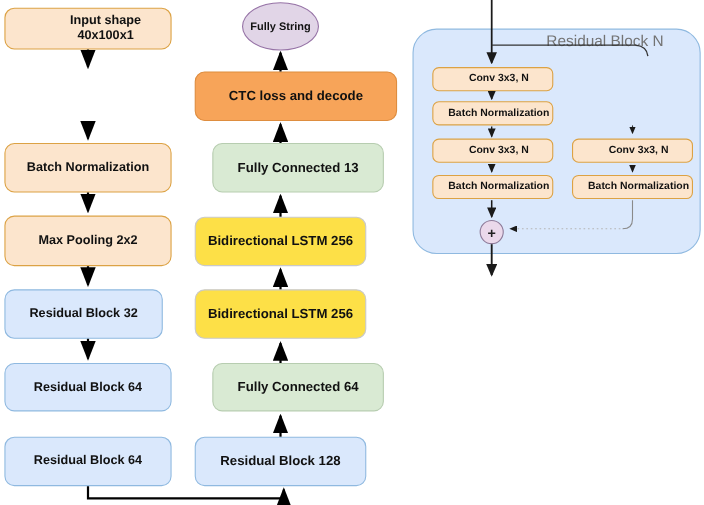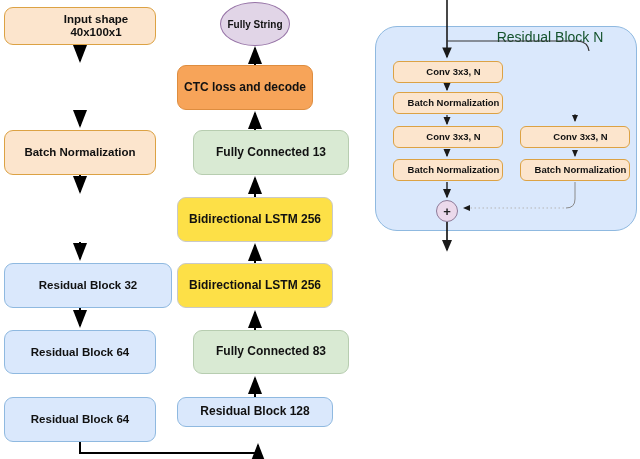--- a/index.html
+++ b/index.html
@@ -12,45 +12,46 @@
   .c-orange{background:#F7A459;border-color:#DE8D3F;}
   .c-blue{background:#DAE8FC;border-color:#8FB9E0;}
   .c-green{background:#D9EAD3;border-color:#B7CDB0;margin-left:16px;}
   .c-gray{background:#fde047;border-color:#C9C9C9;}
   .terminal{position:absolute;display:flex;align-items:center;justify-content:center;
         background:#E1D5E7;border:1px solid #9673A6;border-radius:50%;
         font-weight:bold;font-size:10px;color:#111;}
   .res-container{position:absolute;left:375px;top:26px;width:262px;height:205px;
         background:#DAE8FC;border:1px solid #8FB9E0;border-radius:22px;box-sizing:border-box;}
   .res-title{position:absolute;left:470px;top:29px;width:160px;text-align:center;
-        font-size:14px;color:#14532d;font-weight:normal;}
+        font-size:14px;color:#737373;font-weight:normal;}
   .small-node{border-radius:6px;font-size:9.5px;padding-left:11px;}
   .merge{position:absolute;left:436px;top:200px;width:22px;height:22px;border-radius:50%;
         background:#EBD9EB;border:1px solid #8e7b99;display:flex;align-items:center;
         justify-content:center;font-size:13px;font-weight:bold;color:#222;box-sizing:border-box;}
   svg.overlay{position:absolute;left:0;top:0;pointer-events:none;}
 </style>
 </head>
 <body>
 
 <div class="canvas">
 
   <div class="node c-orange-light" style="left:4px;top:7px;width:152px;height:38px;padding-left:32px;">Input shape 40x100x1</div>
   <div class="node c-orange-light" style="left:4px;top:130px;width:152px;height:45px;">Batch Normalization</div>
-  <div class="node c-blue" style="left:4px;top:263px;width:168px;height:45px;">Residual Block 32</div>
+  <div class="node c-orange-light" style="left:4px;top:196px;width:152px;height:46px;">Max Pooling 2x2</div>
+  <div class="node c-blue" style="left:4px;top:263px;width:144px;height:45px;">Residual Block 32</div>
   <div class="node c-blue" style="left:4px;top:330px;width:152px;height:44px;">Residual Block 64</div>
   <div class="node c-blue" style="left:4px;top:397px;width:152px;height:45px;">Residual Block 64</div>
 
   <div class="terminal" style="left:220px;top:2px;width:68px;height:42px;">Fully String</div>
-  <div class="node c-orange" style="left:177px;top:65px;width:136px;height:45px;font-size:12px;">CTC loss and decode</div>
+  <div class="node c-orange" style="left:177px;top:65px;width:184px;height:45px;font-size:12px;">CTC loss and decode</div>
   <div class="node c-green" style="left:177px;top:130px;width:156px;height:45px;font-size:12px;">Fully Connected 13</div>
   <div class="node c-gray" style="left:177px;top:197px;width:156px;height:45px;font-size:12px;">Bidirectional LSTM 256</div>
   <div class="node c-gray" style="left:177px;top:263px;width:156px;height:45px;font-size:12px;">Bidirectional LSTM 256</div>
-  <div class="node c-green" style="left:177px;top:330px;width:156px;height:44px;font-size:12px;">Fully Connected 83</div>
-  <div class="node c-blue" style="left:177px;top:397px;width:156px;height:30px;font-size:12px;">Residual Block 128</div>
+  <div class="node c-green" style="left:177px;top:330px;width:156px;height:44px;font-size:12px;">Fully Connected 64</div>
+  <div class="node c-blue" style="left:177px;top:397px;width:156px;height:45px;font-size:12px;">Residual Block 128</div>
 
   <div class="res-container"></div>
   <div class="res-title">Residual Block N</div>
 
   <div class="node c-orange-light small-node" style="left:393px;top:61px;width:110px;height:22px;">Conv 3x3, N</div>
   <div class="node c-orange-light small-node" style="left:393px;top:92px;width:110px;height:22px;">Batch Normalization</div>
   <div class="node c-orange-light small-node" style="left:393px;top:126px;width:110px;height:22px;">Conv 3x3, N</div>
   <div class="node c-orange-light small-node" style="left:393px;top:159px;width:110px;height:22px;">Batch Normalization</div>
 
   <div class="node c-orange-light small-node" style="left:520px;top:126px;width:110px;height:22px;">Conv 3x3, N</div>

